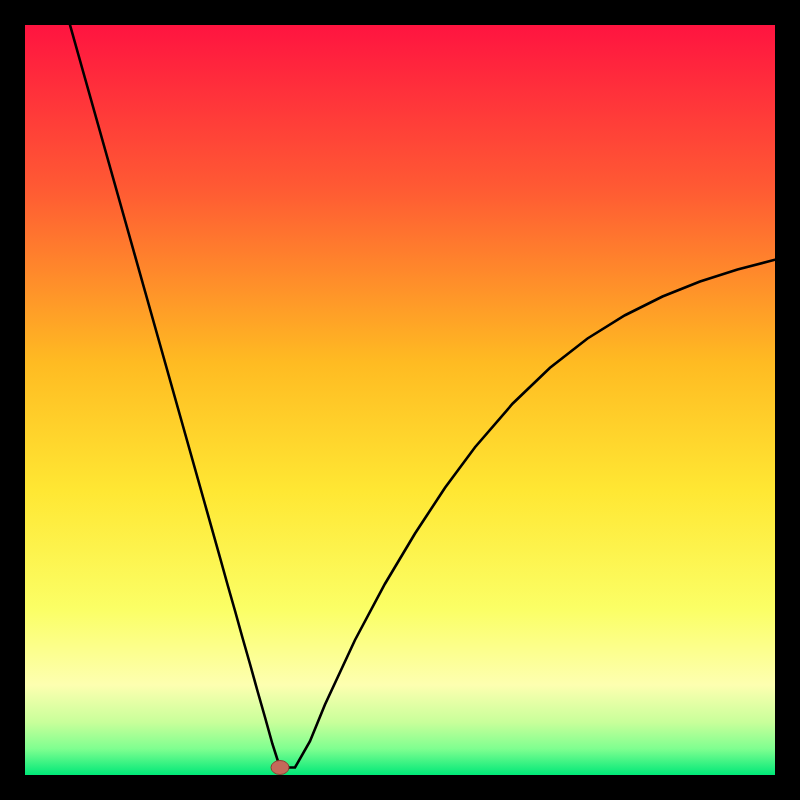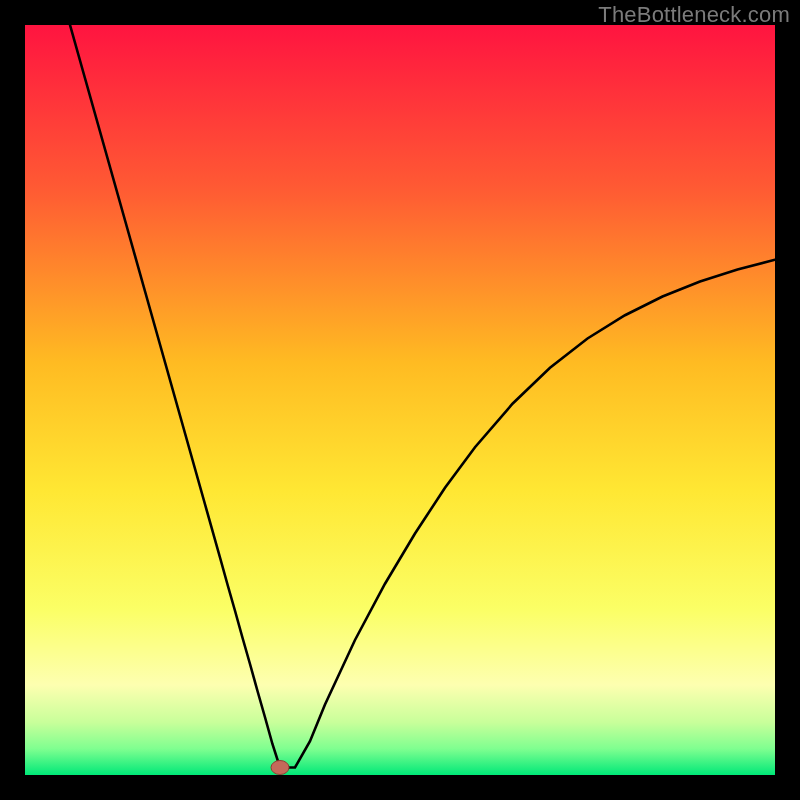--- a/index.html
+++ b/index.html
@@ -37,21 +37,20 @@
     height: 750px;
   }
   svg {
     display: block;
   }
 </style>
 </head>
 <body>
 
 <div class="frame">
-  <div class="watermark">TheBottleneck.com</div>
 
   <div class="plot">
     <svg id="chart-svg" width="750" height="750" viewBox="0 0 750 750">
       <defs>
         <linearGradient id="bg-grad" x1="0" y1="0" x2="0" y2="1">
             <stop offset="0.00%" stop-color="#ff1440"></stop>
             <stop offset="22.00%" stop-color="#ff5b33"></stop>
             <stop offset="45.00%" stop-color="#ffbb22"></stop>
             <stop offset="62.00%" stop-color="#ffe733"></stop>
             <stop offset="78.00%" stop-color="#fbff66"></stop>

